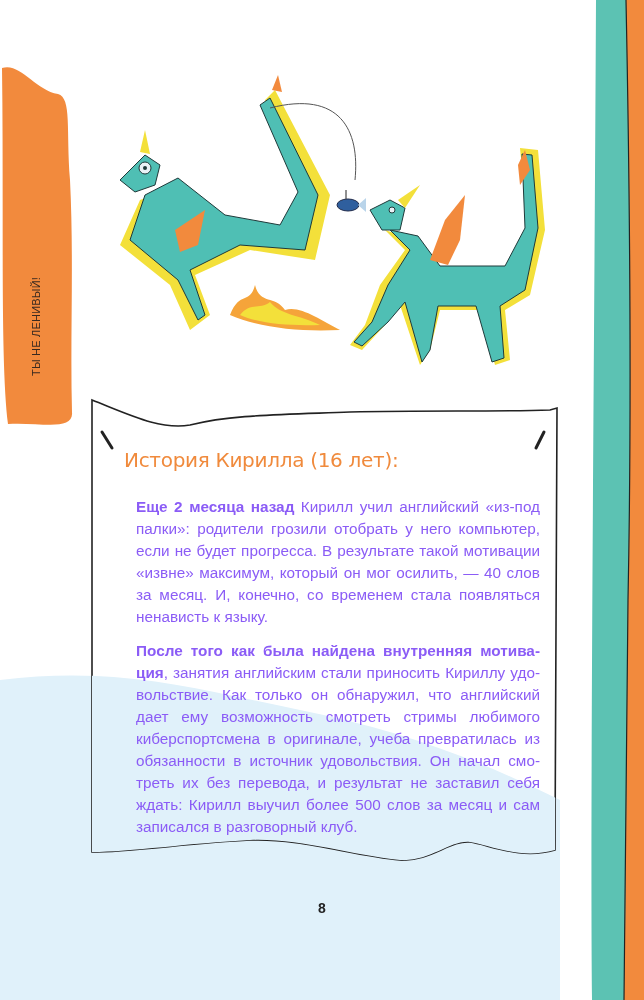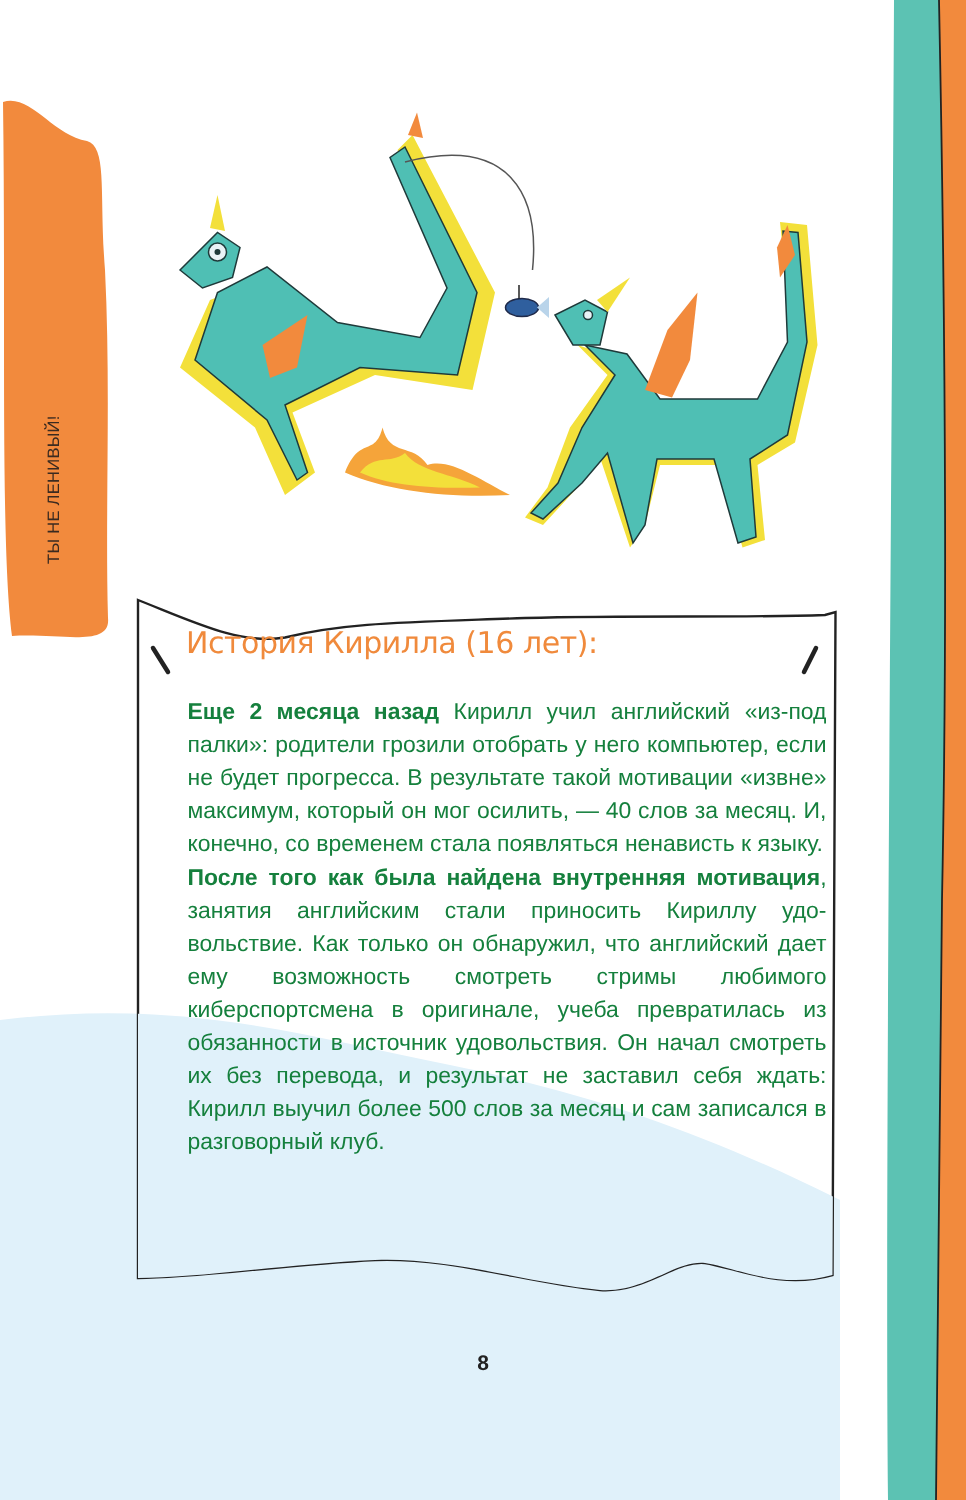--- a/index.html
+++ b/index.html
@@ -14,28 +14,28 @@
     }
     .side-tab-label {
       position: absolute; left: 30px; top: 316px;
       transform-origin: left top; transform: rotate(-90deg);
       font-size: 11px; color: #3a2a20; letter-spacing: 0.2px; white-space: nowrap;
     }
     .right-stripes { position: absolute; right: 0; top: 0; width: 84px; height: 1000px; }
     .illustration { position: absolute; left: 100px; top: 70px; width: 460px; height: 330px; }
     .scroll-frame { position: absolute; left: 70px; top: 390px; width: 500px; height: 480px; }
     .content {
-      position: absolute; left: 124px; top: 416px; width: 428px;
+      position: absolute; left: 124px; top: 448px; width: 428px;
     }
     .story-title {
       color: #f08a3c; font-size: 20px; margin: 0 0 24px 0; font-weight: normal;
       font-family: "DejaVu Sans", sans-serif; letter-spacing: -0.3px;
     }
     .para {
-      font-size: 15.3px; line-height: 22px; color: #15803d; margin: 1px;
+      font-size: 15.3px; line-height: 22px; color: #8b5cf6; margin: 12px;
       text-align: justify; hyphens: manual;
     }
     .para b { font-weight: bold; }
     .page-number {
       position: absolute; left: 0; width: 644px; top: 900px; text-align: center;
       font-size: 14px; font-weight: bold; color: #222;
     }
   </style>
 </head>
 <body>

